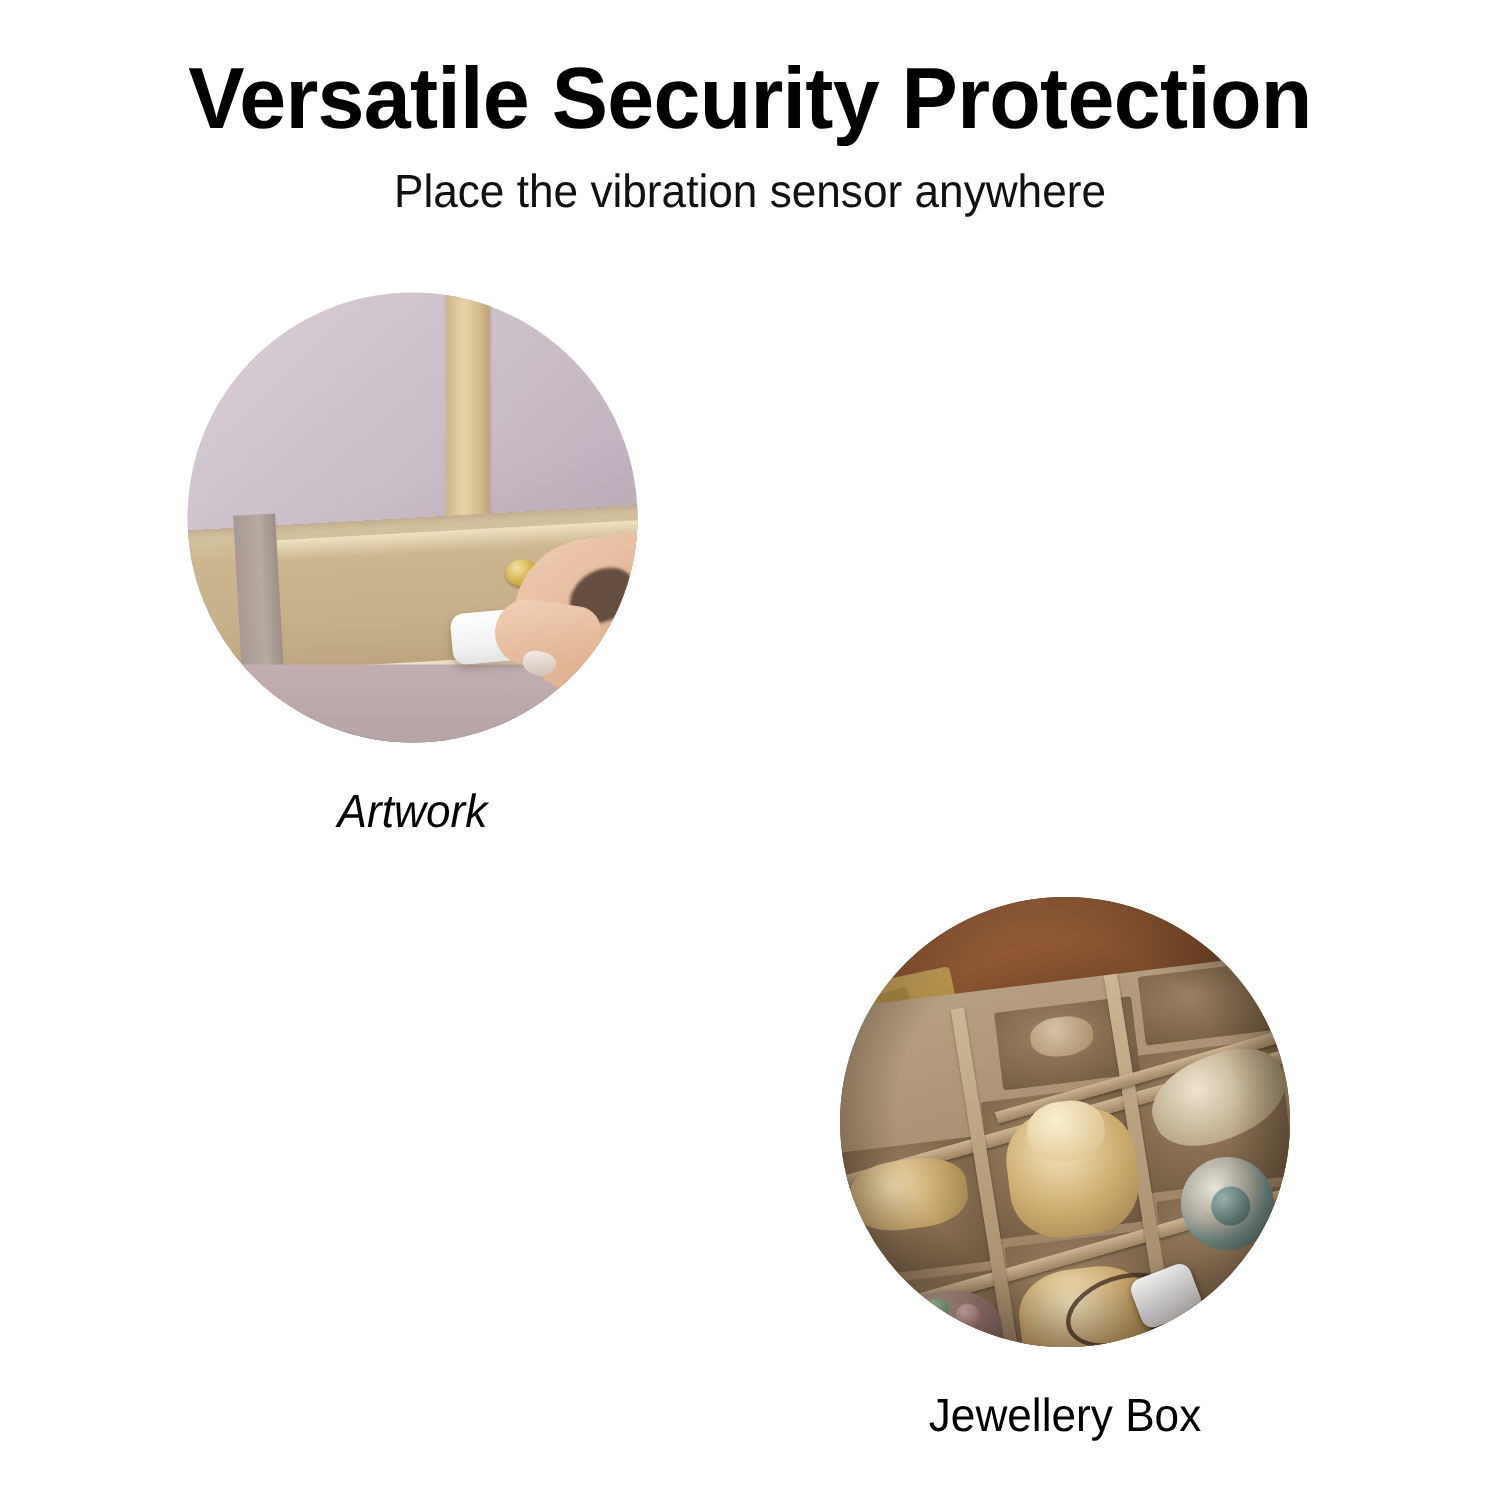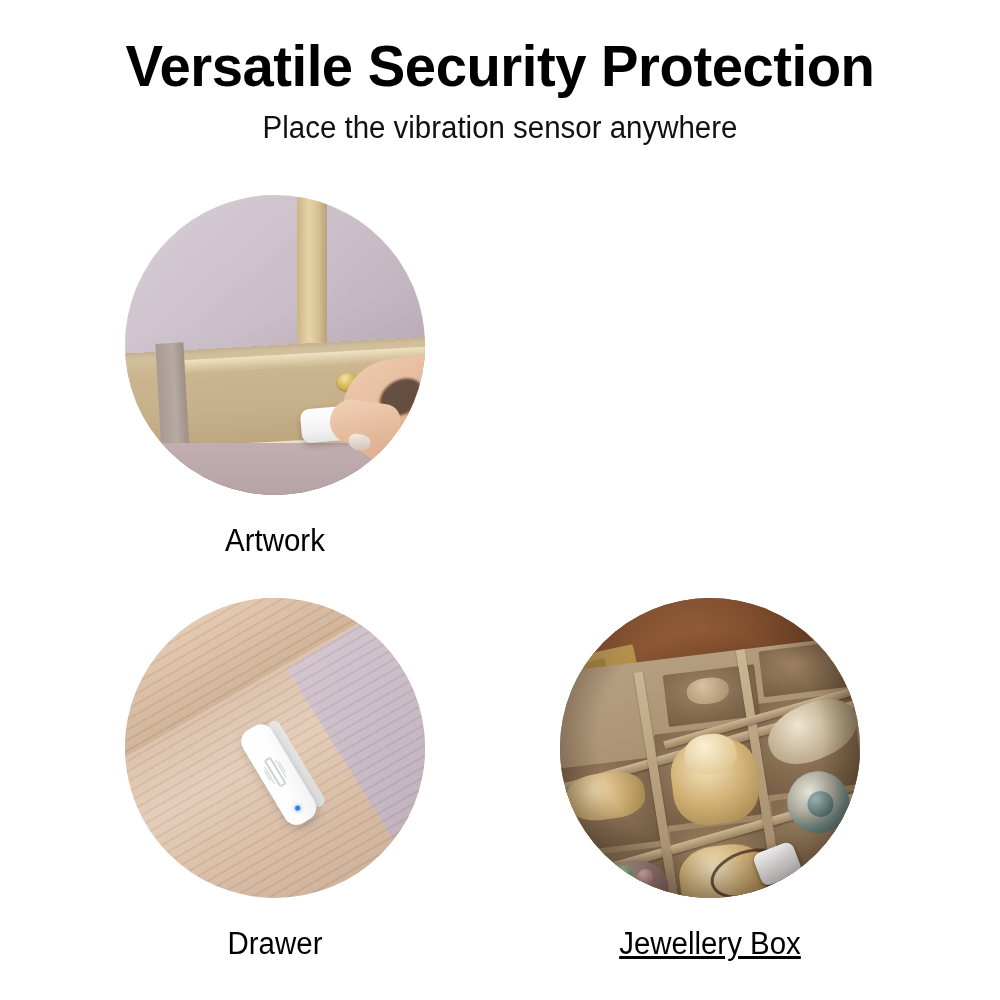--- a/index.html
+++ b/index.html
@@ -25,24 +25,24 @@
   .subtitle{
     position:absolute;top:110px;left:0;width:1000px;
     text-align:center;
     font-size:31px;font-weight:400;color:#111111;
     transform:scaleX(0.95);
     white-space:nowrap;
   }
 
   
   .cell{position:absolute;width:320px;}
-  .cell-1{left:115px;top:195px;}
+  .cell-1{left:115px;top:195px;font-style:italic;}
   .cell-2{left:550px;top:195px;}
   .cell-3{left:115px;top:598px;}
-  .cell-4{left:550px;top:598px;text-decoration:underline;}
+  .cell-4{left:550px;top:598px;}
 
   .photo{
     position:relative;
     width:300px;height:300px;
     margin:0 auto;
     border-radius:50%;
     overflow:hidden;
     background:#ddd;
   }
   .caption{
@@ -296,44 +296,20 @@
         <div class="p1-palm"></div>
         <div class="p1-gap"></div>
         <div class="p1-thumb"></div>
         <div class="p1-nail"></div>
       </div>
     </div>
     <div class="caption">Artwork</div>
   </div>
 
 
-  <div class="cell cell-3">
-    <div class="photo p3">
-      <div class="p3-wall"></div>
-      <div class="p3-board"></div>
-      <div class="p3-edge"></div>
-      <div class="p3-grain"></div>
-      <div class="p3-sensor">
-        <div class="device">
-          <div class="device-side"></div>
-          <div class="device-body">
-            <div class="device-icon">
-              <div class="di-bar" style="width:7%;height:45%"></div>
-              <div class="di-bar" style="width:7%;height:70%"></div>
-              <div class="di-core"></div>
-              <div class="di-bar" style="width:7%;height:70%"></div>
-              <div class="di-bar" style="width:7%;height:45%"></div>
-            </div>
-            <div class="device-led"></div>
-          </div>
-        </div>
-      </div>
-    </div>
-    <div class="caption">Drawer</div>
-  </div>
 
   <div class="cell cell-4">
     <div class="photo p4">
       <div class="p4-lid"></div>
       <div class="p4-hinge"></div>
       <div class="p4-hinge2"></div>
 
       <div class="p4-tray">
 
         <div class="p4-cellbg" style="left:10px;top:96px;width:96px;height:84px"></div>

